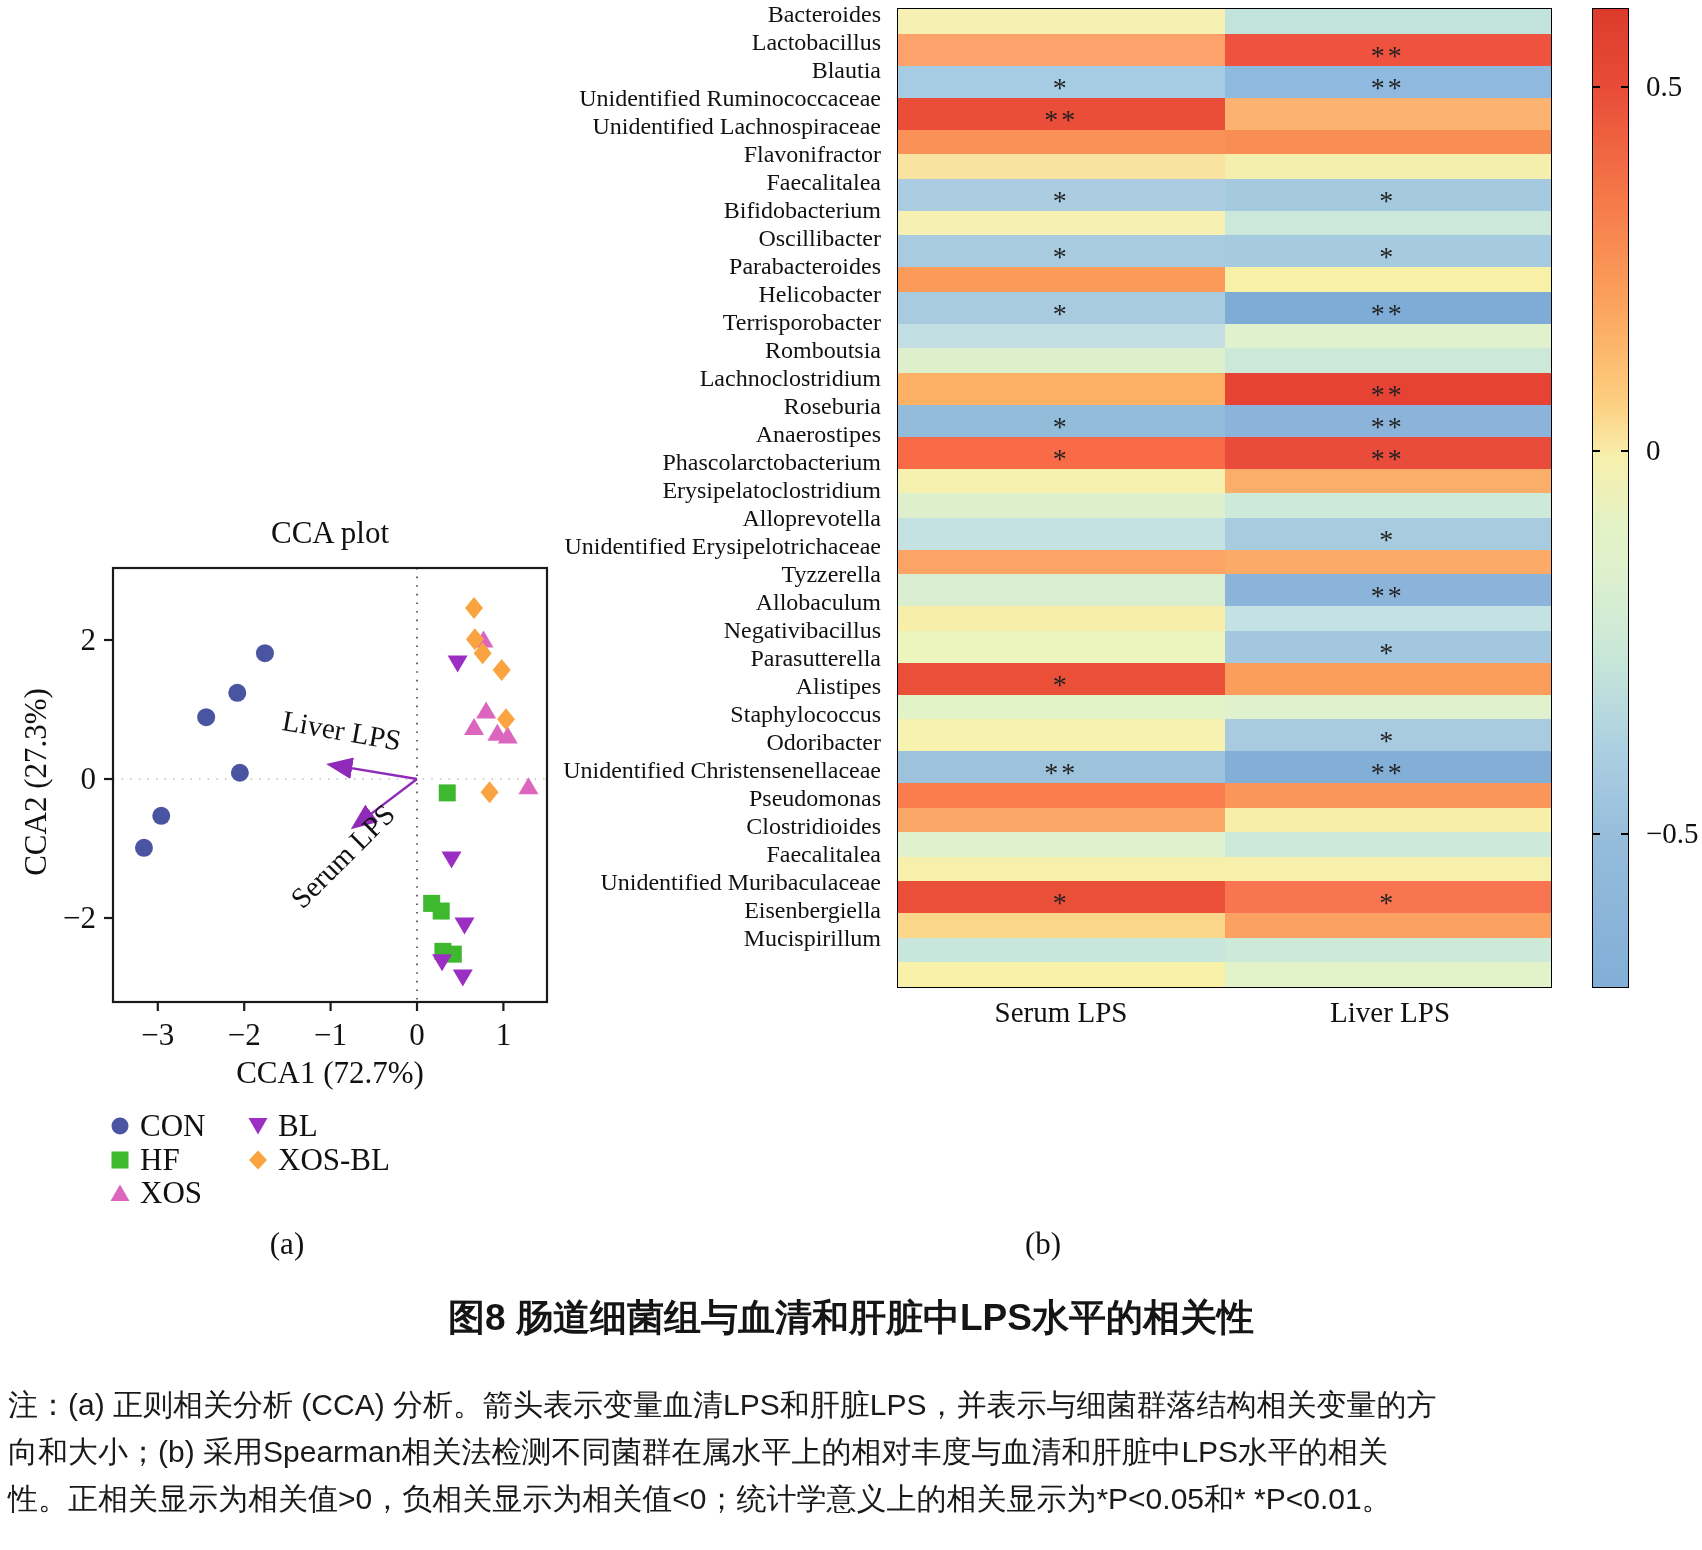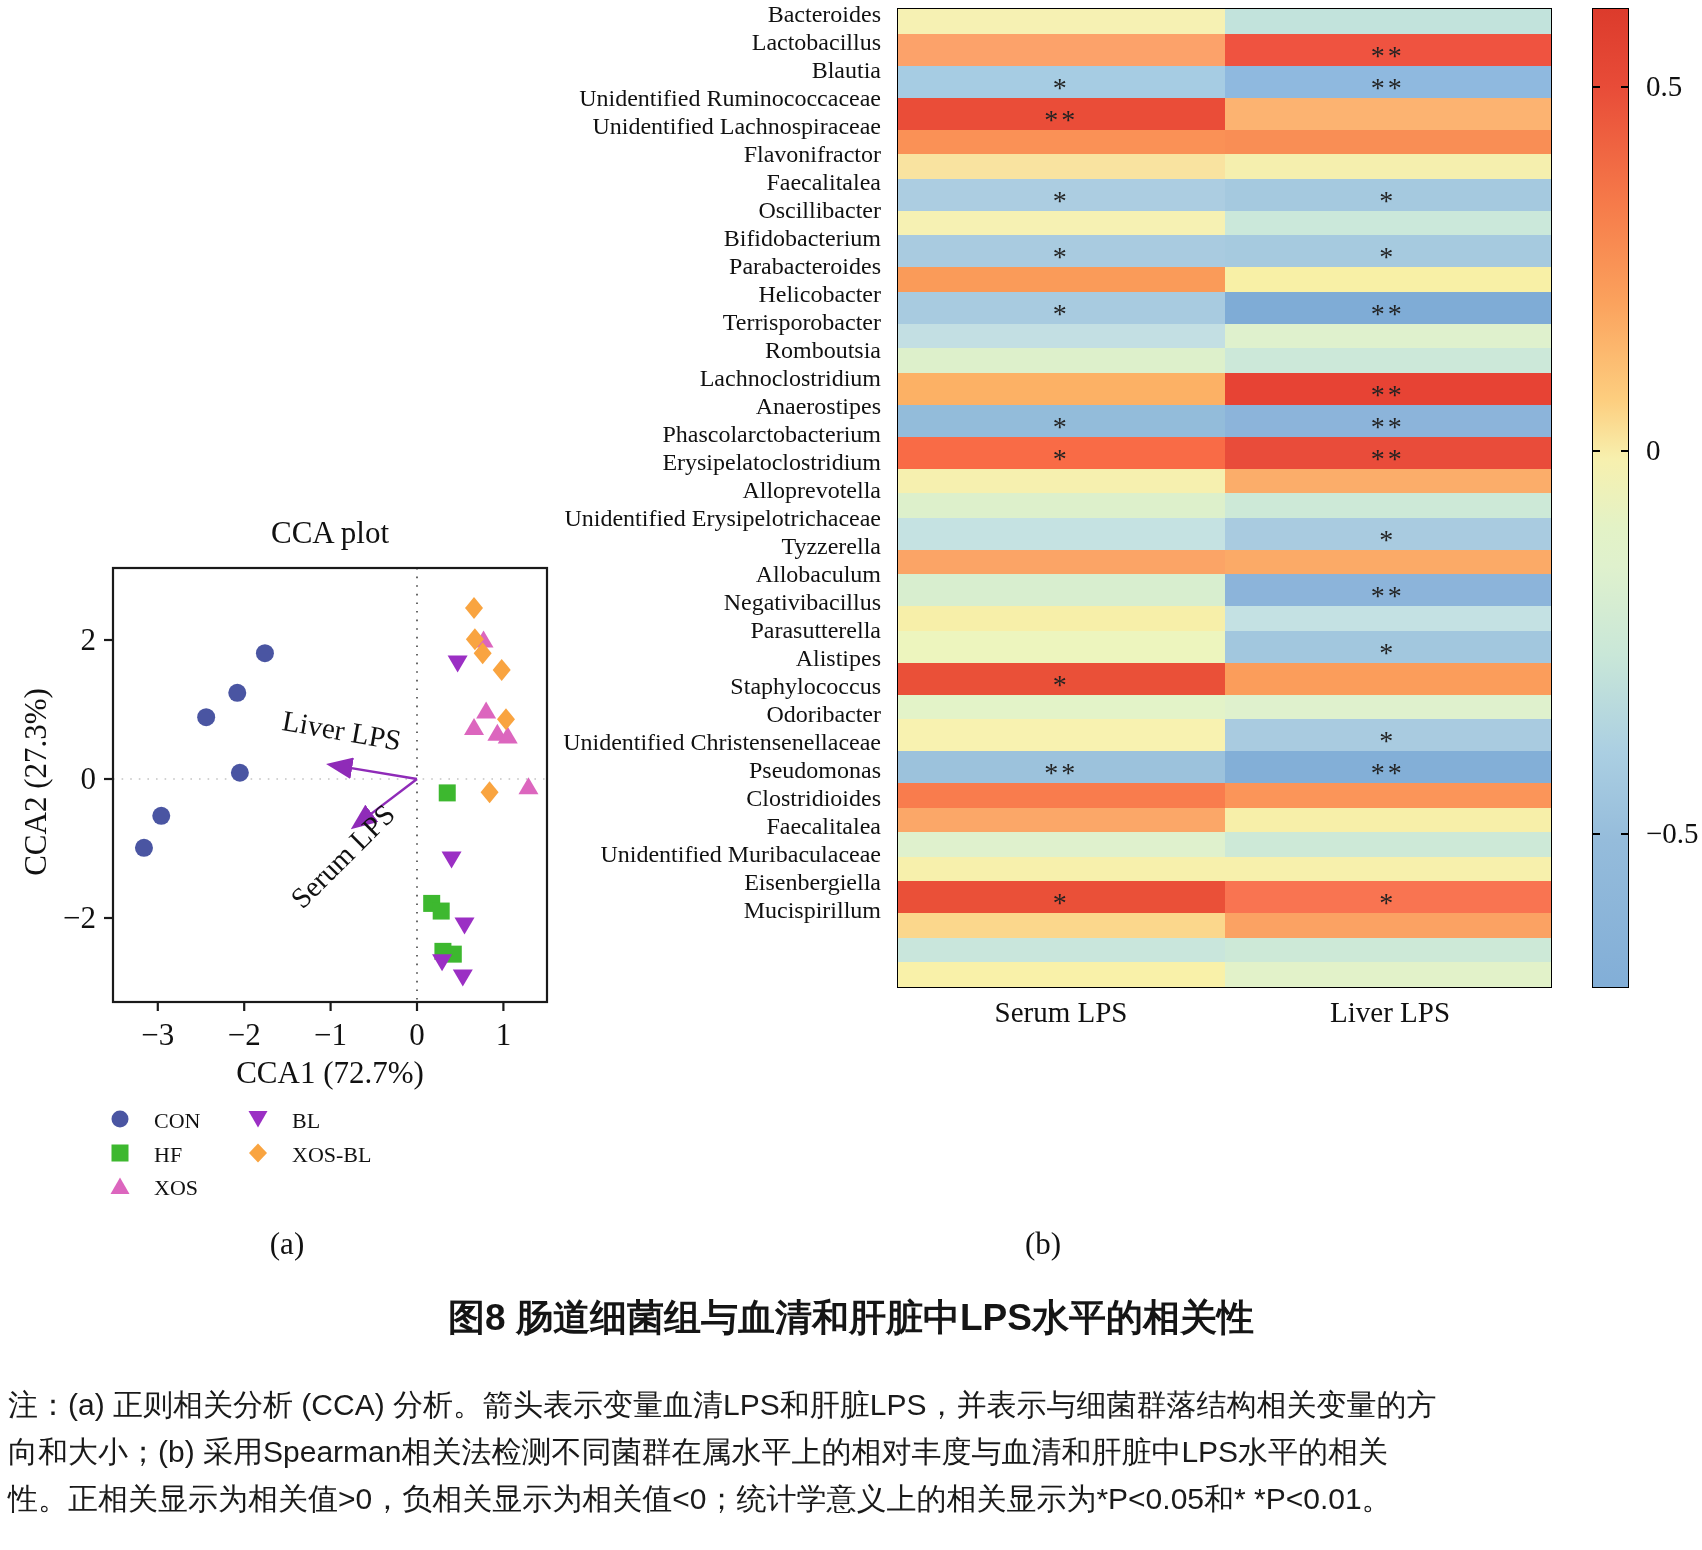--- a/index.html
+++ b/index.html
@@ -4,21 +4,21 @@
 <style>
   html,body{margin:0;padding:0;background:#fff;}
   .figure{position:relative;width:1702px;height:1550px;background:#fff;overflow:hidden;
           font-family:"Liberation Serif","DejaVu Serif",serif;color:#111;}
   svg text{font-family:"Liberation Serif","DejaVu Serif",serif;fill:#111;}
   .cca-title{font-size:31px;}
   .tick-lab{font-size:31px;}
   .axis-lab{font-size:31px;}
   .arrow-label{font-size:29px;}
   
-  .legend-item{position:absolute;display:flex;align-items:flex-start;gap:22px;font-size:22px;}
+  .legend-item{position:absolute;display:flex;align-items:center;gap:8px;font-size:31px;}
   .legend-item svg{display:block;}
   
   .panel-letter{position:absolute;width:200px;text-align:center;font-size:31px;}
   
   .hm-labels{position:absolute;left:0;top:0;width:889px;height:981px;
              display:grid;grid-template-rows:repeat(35,1fr);}
   .hm-label{display:flex;align-items:center;justify-content:flex-end;
             padding-right:8px;font-size:24px;white-space:nowrap;}
   .hm-grid{position:absolute;left:897px;top:8px;width:653px;height:978px;
            border:1.5px solid #000;display:grid;grid-template-rows:repeat(35,1fr);}
@@ -159,27 +159,28 @@
   <div class="panel-letter" style="left:187px;top:1226px;">(a)</div>
 
   <div class="hm-labels" id="hm-labels">
       <div class="hm-label">Bacteroides</div>
       <div class="hm-label">Lactobacillus</div>
       <div class="hm-label">Blautia</div>
       <div class="hm-label">Unidentified Ruminococcaceae</div>
       <div class="hm-label">Unidentified Lachnospiraceae</div>
       <div class="hm-label">Flavonifractor</div>
       <div class="hm-label">Faecalitalea</div>
+      <div class="hm-label">Bifidobacterium</div>
       <div class="hm-label">Oscillibacter</div>
-      <div class="hm-label">Bifidobacterium</div>
       <div class="hm-label">Parabacteroides</div>
       <div class="hm-label">Helicobacter</div>
       <div class="hm-label">Terrisporobacter</div>
       <div class="hm-label">Romboutsia</div>
       <div class="hm-label">Lachnoclostridium</div>
+      <div class="hm-label">Roseburia</div>
       <div class="hm-label">Anaerostipes</div>
       <div class="hm-label">Phascolarctobacterium</div>
       <div class="hm-label">Erysipelatoclostridium</div>
       <div class="hm-label">Alloprevotella</div>
       <div class="hm-label">Unidentified Erysipelotrichaceae</div>
       <div class="hm-label">Tyzzerella</div>
       <div class="hm-label">Allobaculum</div>
       <div class="hm-label">Negativibacillus</div>
       <div class="hm-label">Parasutterella</div>
       <div class="hm-label">Alistipes</div>

